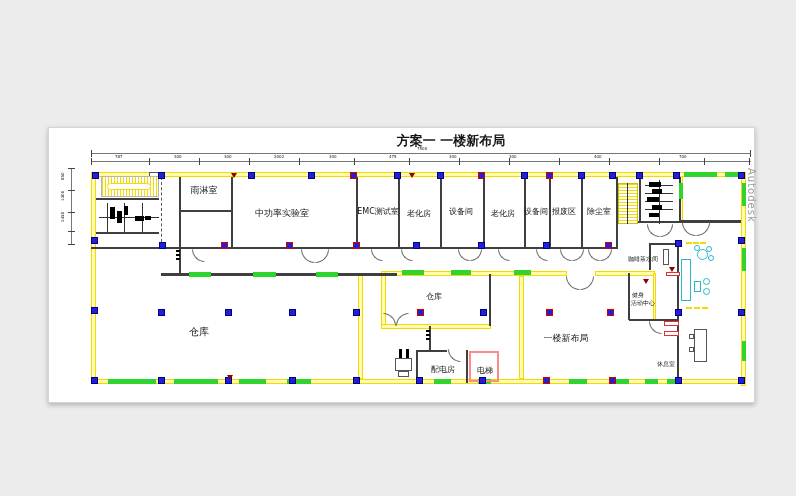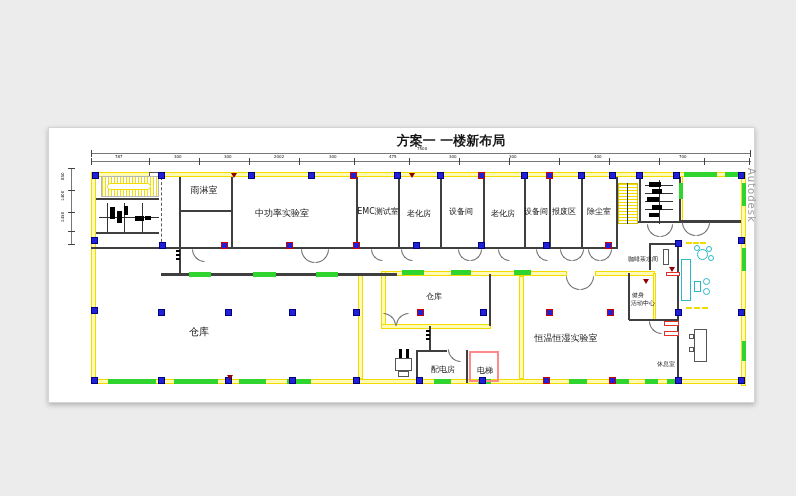--- a/index.html
+++ b/index.html
@@ -67,21 +67,21 @@
       <div class="lbl s8" style="left:370px;top:80px">老化房</div>
       <div class="lbl s8" style="left:412px;top:78px">设备间</div>
       <div class="lbl s8" style="left:454px;top:80px">老化房</div>
       <div class="lbl s8" style="left:487px;top:78px">设备间</div>
       <div class="lbl s8" style="left:515px;top:78px">报废区</div>
       <div class="lbl s8" style="left:550px;top:78px">除尘室</div>
       <div class="lbl s10" style="left:150px;top:197px">仓库</div>
       <div class="lbl s8" style="left:385px;top:163px">仓库</div>
       <div class="lbl s8" style="left:394px;top:236px">配电房</div>
       <div class="lbl s8" style="left:436px;top:237px">电梯</div>
-      <div class="lbl s9" style="left:517px;top:204px">恒温恒湿实验室</div>
+      <div class="lbl s9" style="left:517px;top:204px">一楼新布局</div>
       <div class="lbl s6" style="left:594px;top:127px">咖啡茶水间</div>
       <div class="lbl s6" style="left:589px;top:163px">健身</div>
       <div class="lbl s6" style="left:594px;top:171px">活动中心</div>
       <div class="lbl s6" style="left:617px;top:232px">休息室</div>
     <div class="wy" style="left: 42px; top: 44px; width: 655px; height: 5px;"></div>
         <div class="wy" style="left: 42px; top: 44px; width: 5px; height: 212px;"></div>
         <div class="wy" style="left: 692px; top: 44px; width: 5px; height: 214px;"></div>
         <div class="wy" style="left: 42px; top: 251px; width: 655px; height: 5px;"></div>
         <div class="wy" style="left: 332px; top: 143px; width: 186px; height: 5px;"></div>
         <div class="wy" style="left: 546px; top: 143px; width: 60px; height: 5px;"></div>

